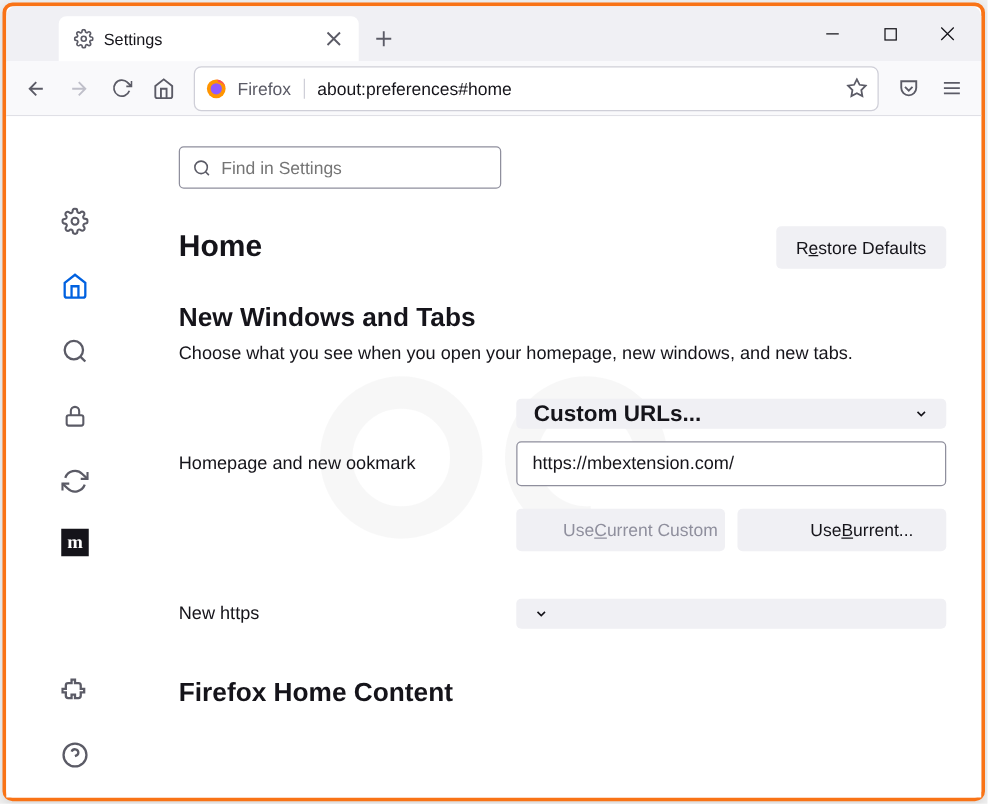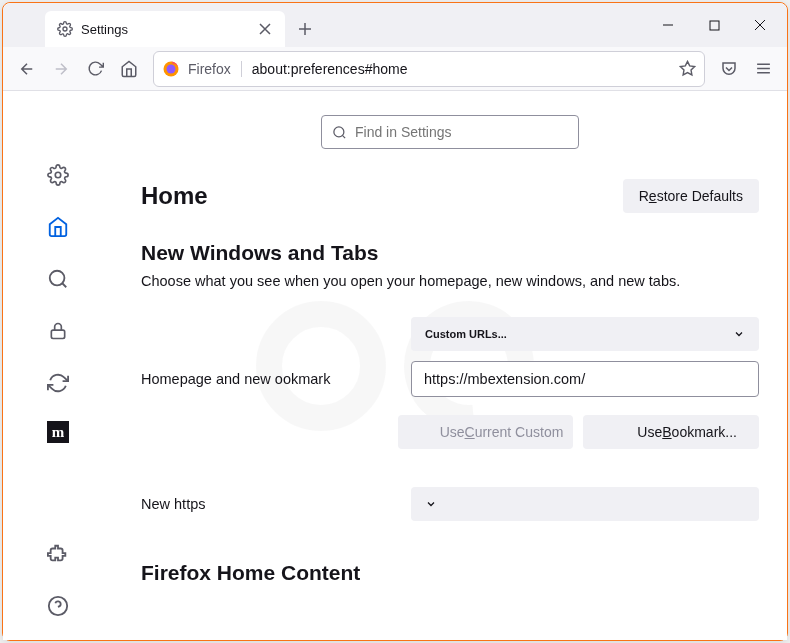--- a/index.html
+++ b/index.html
@@ -1,17 +1,17 @@
 <!DOCTYPE html>
 <html><head>
   <meta charset="utf-8">
   <style>
     * { margin: 0; padding: 0; box-sizing: border-box; font-family: -apple-system, BlinkMacSystemFont, "Segoe UI", sans-serif; }
     body { background: #f0f0f0; width: 790px; height: 643px; overflow: hidden; }
-    .window { width: 786px; height: 639px; margin: 2px; background: #fff; border: 1px solid #f97316; border-radius: 8px; display: flex; flex-direction: column; box-shadow: 0 2px 8px rgba(0,0,0,0.1); }
+    .window { width: 786px; height: 639px; margin: 2px; background: #fff; border: 3px solid #f97316; border-radius: 8px; display: flex; flex-direction: column; box-shadow: 0 2px 8px rgba(0,0,0,0.1); }
     
     .titlebar { height: 44px; display: flex; align-items: flex-end; background: #f0f0f4; border-radius: 8px 8px 0 0; padding-left: 42px; }
     .tab { display: flex; align-items: center; gap: 8px; background: #fff; padding: 8px 12px; border-radius: 6px 6px 0 0; min-width: 240px; height: 36px; margin-bottom: 0; }
     .tab .tab-title { flex: 1; font-size: 13px; color: #15141a; }
     .tab .tab-close { width: 16px; height: 16px; display: flex; align-items: center; justify-content: center; color: #5b5b66; cursor: pointer; }
     .newtab-btn { width: 28px; height: 28px; display: flex; align-items: center; justify-content: center; margin: 0 6px 4px; color: #5b5b66; cursor: pointer; border-radius: 4px; }
     .win-controls { margin-left: auto; display: flex; align-items: center; height: 100%; padding-right: 4px; }
     .win-btn { width: 46px; height: 32px; display: flex; align-items: center; justify-content: center; color: #15141a; cursor: pointer; }
     
     .toolbar { height: 44px; display: flex; align-items: center; gap: 2px; padding: 0 8px; background: #f9f9fb; border-bottom: 1px solid #e0e0e6; }
@@ -28,37 +28,37 @@
     .watermark-letters { display: flex; gap: 18px; }
     .wm-letter { width: 130px; height: 130px; border: 26px solid #888; border-radius: 50%; position: relative; }
     .wm-c { border-right-color: transparent; transform: rotate(40deg); }
     
     .sidebar { width: 110px; padding-top: 70px; display: flex; flex-direction: column; align-items: center; gap: 24px; z-index: 1; }
     .side-icon { width: 28px; height: 28px; display: flex; align-items: center; justify-content: center; color: #5b5b66; cursor: pointer; }
     .side-icon.active { color: #0061e0; }
     .side-square { width: 22px; height: 22px; background: #15141a; color: #fff; display: flex; align-items: center; justify-content: center; font-weight: bold; font-size: 15px; font-family: Georgia, serif; }
     
     .main { flex: 1; padding: 24px 28px 0 28px; z-index: 1; overflow: hidden; }
-    .search-row { display: flex; justify-content: center; margin-bottom: 30px; }
+    .search-row { display: flex; justify-content: flex-start; margin-bottom: 30px; }
     .search-box { width: 258px; height: 34px; border: 1px solid #8f8f9d; border-radius: 4px; display: flex; align-items: center; padding: 0 10px; gap: 8px; color: #5b5b66; }
     .search-box input { border: none; outline: none; font-size: 14px; flex: 1; background: transparent; }
     
     .heading-row { display: flex; align-items: center; justify-content: space-between; margin-bottom: 28px; }
     .heading-row h1 { font-size: 24px; font-weight: 600; color: #15141a; }
     .btn { height: 34px; padding: 0 16px; background: #f0f0f4; border: none; border-radius: 4px; font-size: 14px; color: #15141a; cursor: pointer; display: inline-flex; align-items: center; }
     .btn.disabled { color: #8f8f9d; cursor: default; }
     .btn .ul { text-decoration: underline; }
     
     h2 { font-size: 21px; font-weight: 600; color: #15141a; margin-bottom: 8px; }
     .desc { font-size: 14.5px; color: #15141a; margin-bottom: 28px; }
     
     .form-row { display: flex; align-items: center; margin-bottom: 10px; }
     .form-label { width: 270px; font-size: 14.5px; color: #15141a; }
     .form-control { flex: 1; }
-    .select { height: 34px; background: #f0f0f4; border: none; border-radius: 4px; padding: 0 14px; display: flex; align-items: center; justify-content: space-between; font-size: 11px; font-weight: 600; color: #15141a; cursor: pointer; width: 100%; }
+    .select { height: 24px; background: #f0f0f4; border: none; border-radius: 4px; padding: 0 14px; display: flex; align-items: center; justify-content: space-between; font-size: 18px; font-weight: 600; color: #15141a; cursor: pointer; width: 100%; }
     .text-input { width: 100%; height: 36px; border: 1px solid #8f8f9d; border-radius: 4px; padding: 0 12px; font-size: 14.5px; color: #15141a; outline: none; }
     .btn-row { display: flex; gap: 10px; margin-top: 8px; margin-bottom: 28px; }
     .btn-row .btn { flex: 1; justify-content: center; white-space: nowrap; overflow: hidden; padding-left: 48px; }
     
     svg { display: block; }
   </style>
 </head>
 <body>
 
 <div class="window">
@@ -255,21 +255,21 @@
         <div class="form-label"></div>
         <div class="form-control btn-row">
           <button class="btn disabled">
               <span>Use </span>
               <span class="ul">C</span>
               <span>urrent Custom</span>
             </button>
           <button class="btn">
               <span>Use </span>
               <span class="ul">B</span>
-              <span>ookmark...</span>
+              <span>urrent...</span>
             </button>
         </div>
       </div>
 
       <div class="form-row" style="margin-bottom:40px">
         <div class="form-label">New https</div>
         <div class="form-control">
           <div class="select">
             <svg width="12" height="12" viewBox="0 0 24 24" fill="none" stroke="#15141a" stroke-width="2.5">
                 <polyline points="6 9 12 15 18 9"></polyline>

